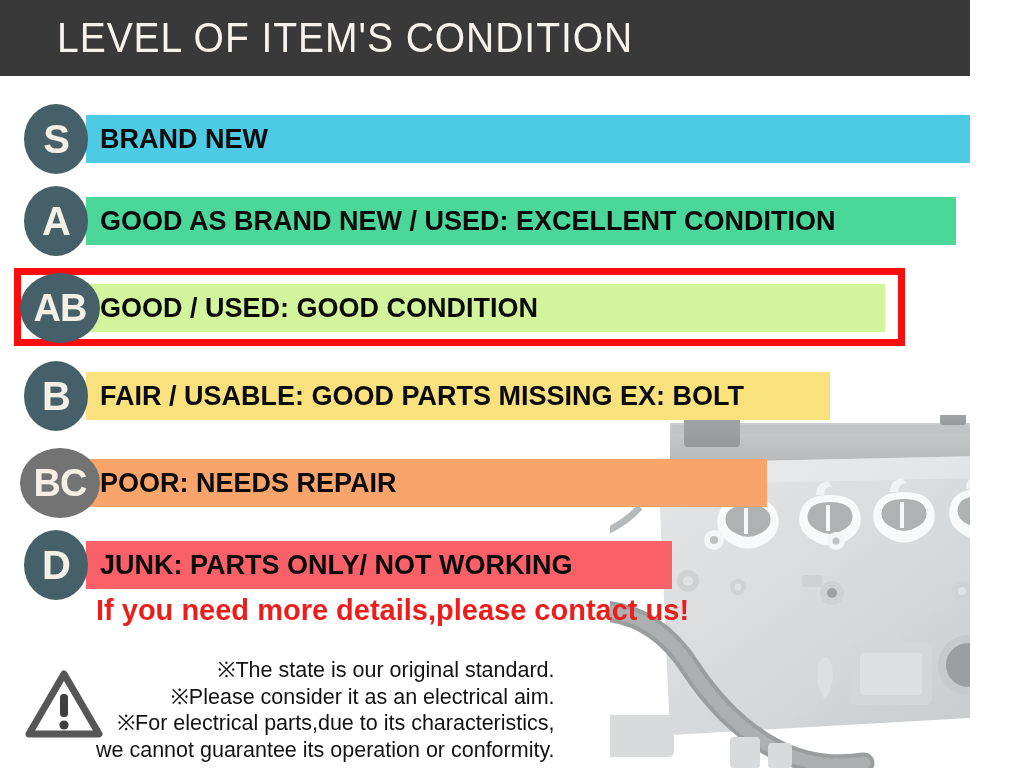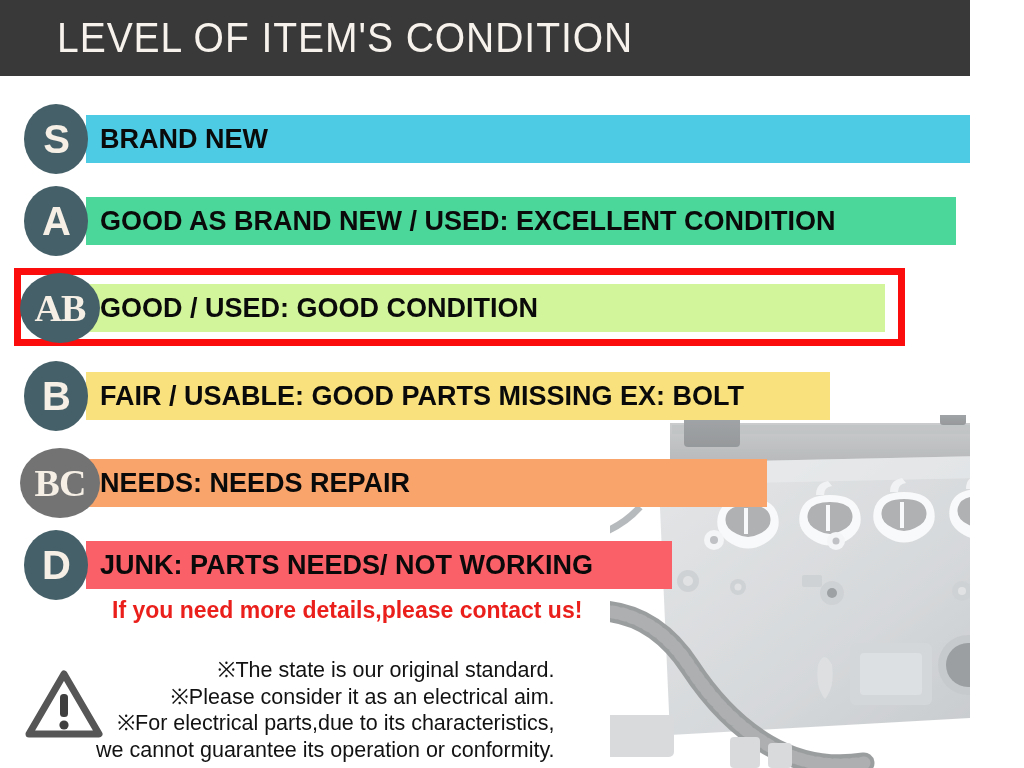--- a/index.html
+++ b/index.html
@@ -86,41 +86,41 @@
     border-radius: 50%;
     color: #f5efe6;
     display: flex;
     align-items: center;
     justify-content: center;
     font-weight: 700;
     font-family: "Liberation Sans Narrow", "Liberation Sans", sans-serif;
     letter-spacing: -1px;
   }
   .badge.w1 { width: 64px; height: 70px; font-size: 40px; }
-  .badge.w2 { width: 80px; height: 70px; font-size: 38px; left: 20px; font-family: Liberation Serif, serif; }
+  .badge.w2 { width: 80px; height: 70px; font-size: 38px; left: 20px; }
 
   
   #ab-highlight {
     position: absolute;
     left: 14px;
     top: 268px;
     width: 891px;
     height: 78px;
     border: 7px solid #fc0d0d;
     box-sizing: border-box;
     background: transparent;
   }
 
   
   .notice {
     position: absolute;
-    left: 112px;
+    left: 96px;
     color: #ea1f1c;
     font-weight: 700;
-    font-size: 23px;
+    font-size: 29px;
     line-height: 27px;
     white-space: nowrap;
     font-family: "Liberation Sans", sans-serif;
   }
   #notice-1 { top: 597px; }
   #notice-2 { top: 625px; }
 
   
   #warn-icon {
     position: absolute;
@@ -302,32 +302,32 @@
       </div>
     </div>
     <div class="badge w1" style="top: -11px; background: rgb(69, 96, 104); color: rgb(245, 239, 230);">
       <span>B</span>
     </div>
   </div>
 
   <div class="row" style="top:459px">
     <div class="bar" style="background: rgb(249, 164, 107); width: 681px;">
       <div class="bar-label">
-        <span class="strong">NEEDS:</span><span class="light"> NEEDS REPAIR</span>
+        <span class="strong">POOR:</span><span class="light"> NEEDS REPAIR</span>
       </div>
     </div>
     <div class="badge w2" style="top: -11px; background: #737373; color: rgb(245, 239, 230);">
       <span>BC</span>
     </div>
   </div>
 
   <div class="row" style="top:541px">
     <div class="bar" style="background: rgb(249, 96, 104); width: 586px;">
       <div class="bar-label">
-        <span class="strong">JUNK:</span><span class="light"> PARTS NEEDS/ NOT WORKING</span>
+        <span class="strong">JUNK:</span><span class="light"> PARTS ONLY/ NOT WORKING</span>
       </div>
     </div>
     <div class="badge w1" style="top: -11px; background: rgb(69, 96, 104); color: rgb(245, 239, 230);">
       <span>D</span>
     </div>
   </div>
 
   <div class="notice" id="notice-1" style="color: rgb(234, 31, 28);">If you need more details,please contact us!</div>
 
   <div id="warn-icon">

